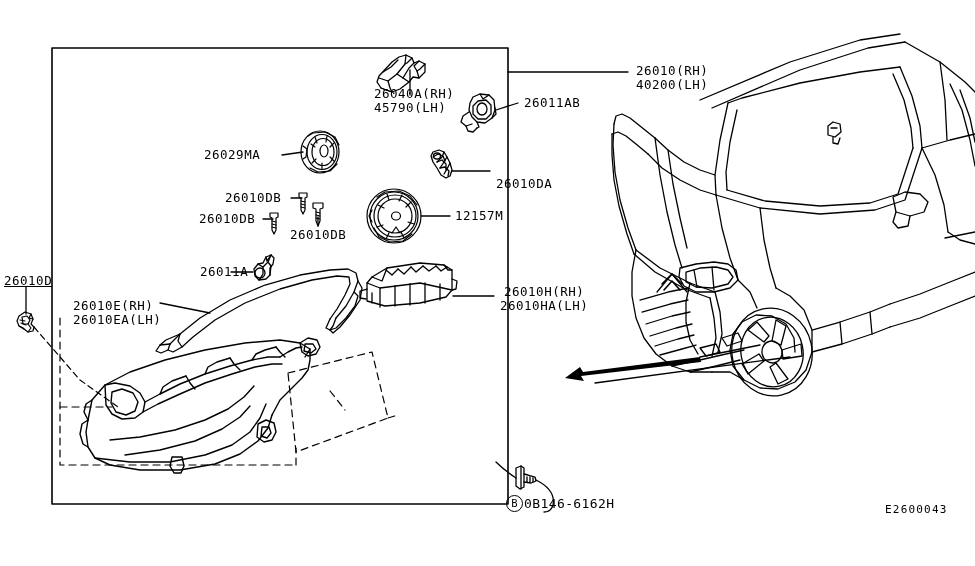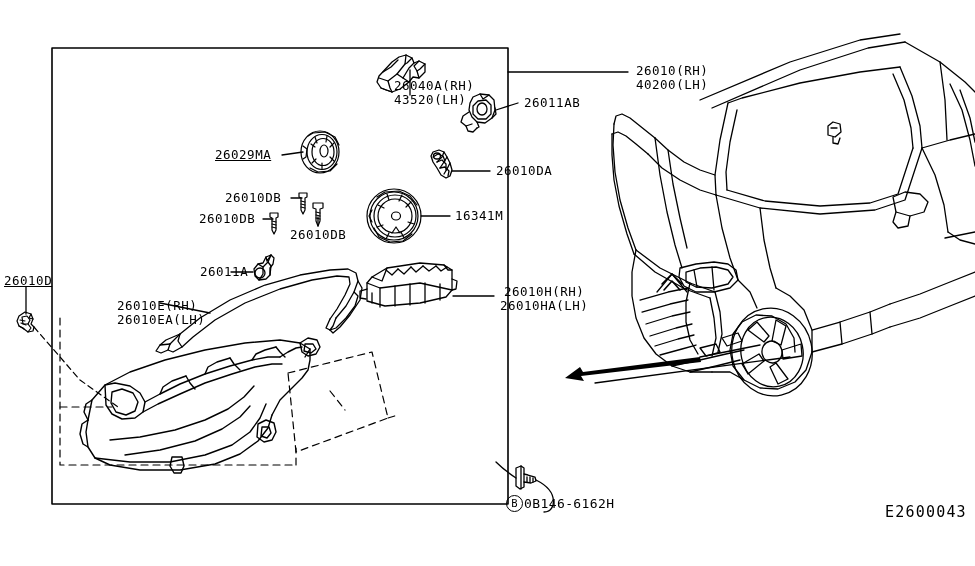--- a/index.html
+++ b/index.html
@@ -16,21 +16,21 @@
     font-family:"DejaVu Sans Mono","Liberation Mono",monospace;
     font-size:12.5px;
     letter-spacing:0.5px;
     color:#000;
     white-space:pre;
     line-height:14px;
   }
   .diagid{
     position:absolute;
     font-family:"DejaVu Sans Mono","Liberation Mono",monospace;
-    font-size:15px;letter-spacing:1.2px;color:#000;white-space:pre;
+    font-size:11px;letter-spacing:1.2px;color:#000;white-space:pre;
   }
   .bolt-callout{
     position:absolute;
     font-family:"DejaVu Sans Mono","Liberation Mono",monospace;
     font-size:13px;letter-spacing:0.4px;color:#000;white-space:pre;
     display:flex;align-items:center;
   }
   .bolt-ring{
     display:inline-block;width:15px;height:15px;border:1.4px solid #000;
     border-radius:50%;font-size:10.5px;line-height:15px;text-align:center;
@@ -384,41 +384,41 @@
       <path d="M662 284 L672 274 L682 284" stroke-width="1.6"></path>
       <path d="M664 290 L672 281 L680 290" stroke-width="1.6"></path>
       <path d="M657 292 L672 274 L687 292" stroke-width="1.3"></path>
     </g>
 
   </g>
 </svg>
 
 <div class="lbl" style="left:636px;top:64px;"><span>26010(RH)</span><br><span>40200(LH)</span></div>
 
-<div class="lbl" style="left:374px;top:79px;margin-left:20px;"><span>26040A(RH)</span><br><span>43520(LH)</span></div>
+<div class="lbl" style="left:374px;top:87px;"><span>26040A(RH)</span><br><span>45790(LH)</span></div>
 
 <div class="lbl" style="left:524px;top:96px;"><span>26011AB</span></div>
 
-<div class="lbl" style="left:215px;top:148px;text-decoration:underline;"><span>26029MA</span></div>
-
-<div class="lbl" style="left:496px;top:164px;"><span>26010DA</span></div>
+<div class="lbl" style="left:204px;top:148px;"><span>26029MA</span></div>
+
+<div class="lbl" style="left:496px;top:177px;"><span>26010DA</span></div>
 
 <div class="lbl" style="left:225px;top:191px;"><span>26010DB</span></div>
 
 <div class="lbl" style="left:199px;top:212px;"><span>26010DB</span></div>
 
 <div class="lbl" style="left:290px;top:228px;"><span>26010DB</span></div>
 
-<div class="lbl" style="left:455px;top:209px;"><span>16341M</span></div>
+<div class="lbl" style="left:455px;top:209px;"><span>12157M</span></div>
 
 <div class="lbl" style="left:4px;top:274px;text-decoration:underline;"><span>26010D</span></div>
 
 <div class="lbl" style="left:178px;top:265px;margin-left:22px;"><span>26011A</span></div>
 
-<div class="lbl" style="left:73px;top:299px;margin-left:44px;"><span>26010E(RH)</span><br><span>26010EA(LH)</span></div>
+<div class="lbl" style="left:73px;top:299px;"><span>26010E(RH)</span><br><span>26010EA(LH)</span></div>
 
 <div class="lbl" style="left:500px;top:285px;text-align:center;"><span>26010H(RH)</span><br><span>26010HA(LH)</span></div>
 
 <div class="bolt-callout" style="left:506px;top:495px;">
   <span class="bolt-ring">B</span><span>0B146-6162H</span>
 </div>
 
 <div class="diagid" style="left:885px;top:503px;">E2600043</div>
 
 </div>

